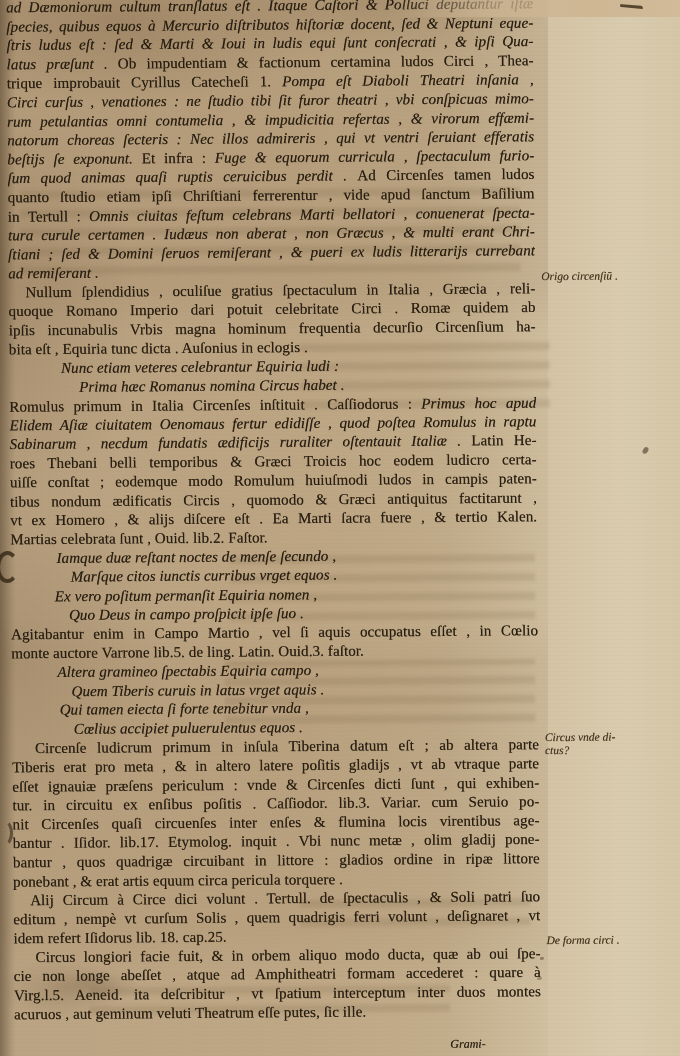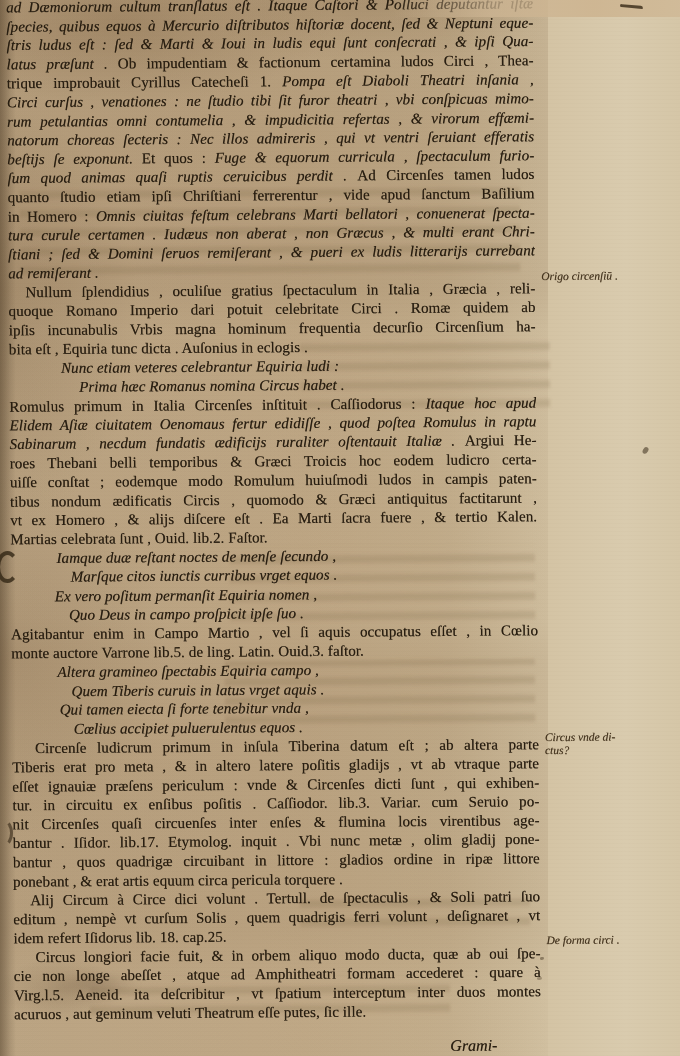--- a/index.html
+++ b/index.html
@@ -58,21 +58,21 @@
 
   .margin-notes { position:absolute; inset:0; }
   .margin-note {
     position:absolute; left:543px; width:132px;
     font-size:11.5px; font-style:italic; line-height:13px;
     color:#44331d; text-shadow:0.2px 0.2px 0.4px rgba(50,38,22,0.5);
   }
 
   .catchword {
     position:absolute; left:446px; top:1038px;
-    font-size:16px; font-style:italic; color:#271d10;
+    font-size:12px; font-style:italic; color:#271d10;
     text-shadow:0.2px 0.2px 0.5px rgba(38,28,16,0.65);
   }
 
   .fade-patch {
     position:absolute; left:393px; top:0; width:287px; height:17px;
     background:linear-gradient(90deg, rgba(206,182,148,0) 0%, rgba(206,182,148,0.72) 35%,
       rgba(205,180,144,0.88) 70%, rgba(208,186,152,0.95) 100%);
   }
 
   .pen-stroke {
@@ -116,36 +116,36 @@
   <div class="print-layer">
     <div class="text-block">
         <div class="line j"><span class="it">ad Dæmoniorum cultum tranſlatus eſt . Itaque Caſtori &amp; Polluci deputantur iſtæ</span></div>
         <div class="line j"><span class="it">ſpecies, quibus equos à Mercurio diſtributos hiſtoriæ docent, ſed &amp; Neptuni eque-</span></div>
         <div class="line j"><span class="it">ſtris ludus eſt : ſed &amp; Marti &amp; Ioui in ludis equi ſunt conſecrati , &amp; ipſi Qua-</span></div>
         <div class="line j"><span class="it">latus præſunt . </span><span>Ob impudentiam &amp; factionum certamina ludos Circi , Thea-</span></div>
         <div class="line j"><span>trique improbauit Cyrillus Catecheſi 1. </span><span class="it">Pompa eſt Diaboli Theatri inſania ,</span></div>
         <div class="line j"><span class="it">Circi curſus , venationes : ne ſtudio tibi ſit furor theatri , vbi conſpicuas mimo-</span></div>
         <div class="line j"><span class="it">rum petulantias omni contumelia , &amp; impudicitia refertas , &amp; virorum effæmi-</span></div>
         <div class="line j"><span class="it">natorum choreas ſecteris : Nec illos admireris , qui vt ventri ſeruiant efferatis</span></div>
-        <div class="line j"><span class="it">beſtijs ſe exponunt. </span><span>Et quos : </span><span class="it">Fuge &amp; equorum curricula , ſpectaculum furio-</span></div>
+        <div class="line j"><span class="it">beſtijs ſe exponunt. </span><span>Et infra : </span><span class="it">Fuge &amp; equorum curricula , ſpectaculum furio-</span></div>
         <div class="line j"><span class="it">ſum quod animas quaſi ruptis ceruicibus perdit . </span><span>Ad Circenſes tamen ludos</span></div>
         <div class="line j"><span>quanto ſtudio etiam ipſi Chriſtiani ferrerentur , vide apud ſanctum Baſilium</span></div>
-        <div class="line j"><span>in Homero : </span><span class="it">Omnis ciuitas feſtum celebrans Marti bellatori , conuenerat ſpecta-</span></div>
+        <div class="line j"><span>in Tertull : </span><span class="it">Omnis ciuitas feſtum celebrans Marti bellatori , conuenerat ſpecta-</span></div>
         <div class="line j"><span class="it">tura curule certamen . Iudæus non aberat , non Græcus , &amp; multi erant Chri-</span></div>
         <div class="line j"><span class="it">ſtiani ; ſed &amp; Domini ſeruos remiſerant , &amp; pueri ex ludis litterarijs currebant</span></div>
         <div class="line"><span class="it">ad remiſerant .</span></div>
         <div class="line j" style="padding-left: 17px;"><span>Nullum ſplendidius , oculiſue gratius ſpectaculum in Italia , Græcia , reli-</span></div>
         <div class="line j"><span>quoque Romano Imperio dari potuit celebritate Circi . Romæ quidem ab</span></div>
         <div class="line j"><span>ipſis incunabulis Vrbis magna hominum frequentia decurſio Circenſium ha-</span></div>
         <div class="line"><span>bita eſt , Equiria tunc dicta . Auſonius in eclogis .</span></div>
         <div class="line" style="padding-left: 52px;"><span class="it">Nunc etiam veteres celebrantur Equiria ludi :</span></div>
         <div class="line" style="padding-left: 70px;"><span class="it">Prima hæc Romanus nomina Circus habet .</span></div>
-        <div class="line j"><span>Romulus primum in Italia Circenſes inſtituit . Caſſiodorus : </span><span class="it">Itaque hoc apud</span></div>
+        <div class="line j"><span>Romulus primum in Italia Circenſes inſtituit . Caſſiodorus : </span><span class="it">Primus hoc apud</span></div>
         <div class="line j"><span class="it">Elidem Aſiæ ciuitatem Oenomaus fertur edidiſſe , quod poſtea Romulus in raptu</span></div>
-        <div class="line j"><span class="it">Sabinarum , necdum fundatis ædificijs ruraliter oſtentauit Italiæ . </span><span>Argiui He-</span></div>
+        <div class="line j"><span class="it">Sabinarum , necdum fundatis ædificijs ruraliter oſtentauit Italiæ . </span><span>Latin He-</span></div>
         <div class="line j"><span>roes Thebani belli temporibus &amp; Græci Troicis hoc eodem ludicro certa-</span></div>
         <div class="line j"><span>uiſſe conſtat ; eodemque modo Romulum huiuſmodi ludos in campis paten-</span></div>
         <div class="line j"><span>tibus nondum ædificatis Circis , quomodo &amp; Græci antiquitus factitarunt ,</span></div>
         <div class="line j"><span>vt ex Homero , &amp; alijs diſcere eſt . Ea Marti ſacra fuere , &amp; tertio Kalen.</span></div>
         <div class="line"><span>Martias celebrata ſunt , Ouid. lib.2. Faſtor.</span></div>
         <div class="line" style="padding-left: 46px;"><span class="it">Iamque duæ reſtant noctes de menſe ſecundo ,</span></div>
         <div class="line" style="padding-left: 60px;"><span class="it">Marſque citos iunctis curribus vrget equos .</span></div>
         <div class="line" style="padding-left: 44px;"><span class="it">Ex vero poſitum permanſit Equiria nomen ,</span></div>
         <div class="line" style="padding-left: 58px;"><span class="it">Quo Deus in campo proſpicit ipſe ſuo .</span></div>
         <div class="line j"><span>Agitabantur enim in Campo Martio , vel ſi aquis occupatus eſſet , in Cœlio</span></div>

